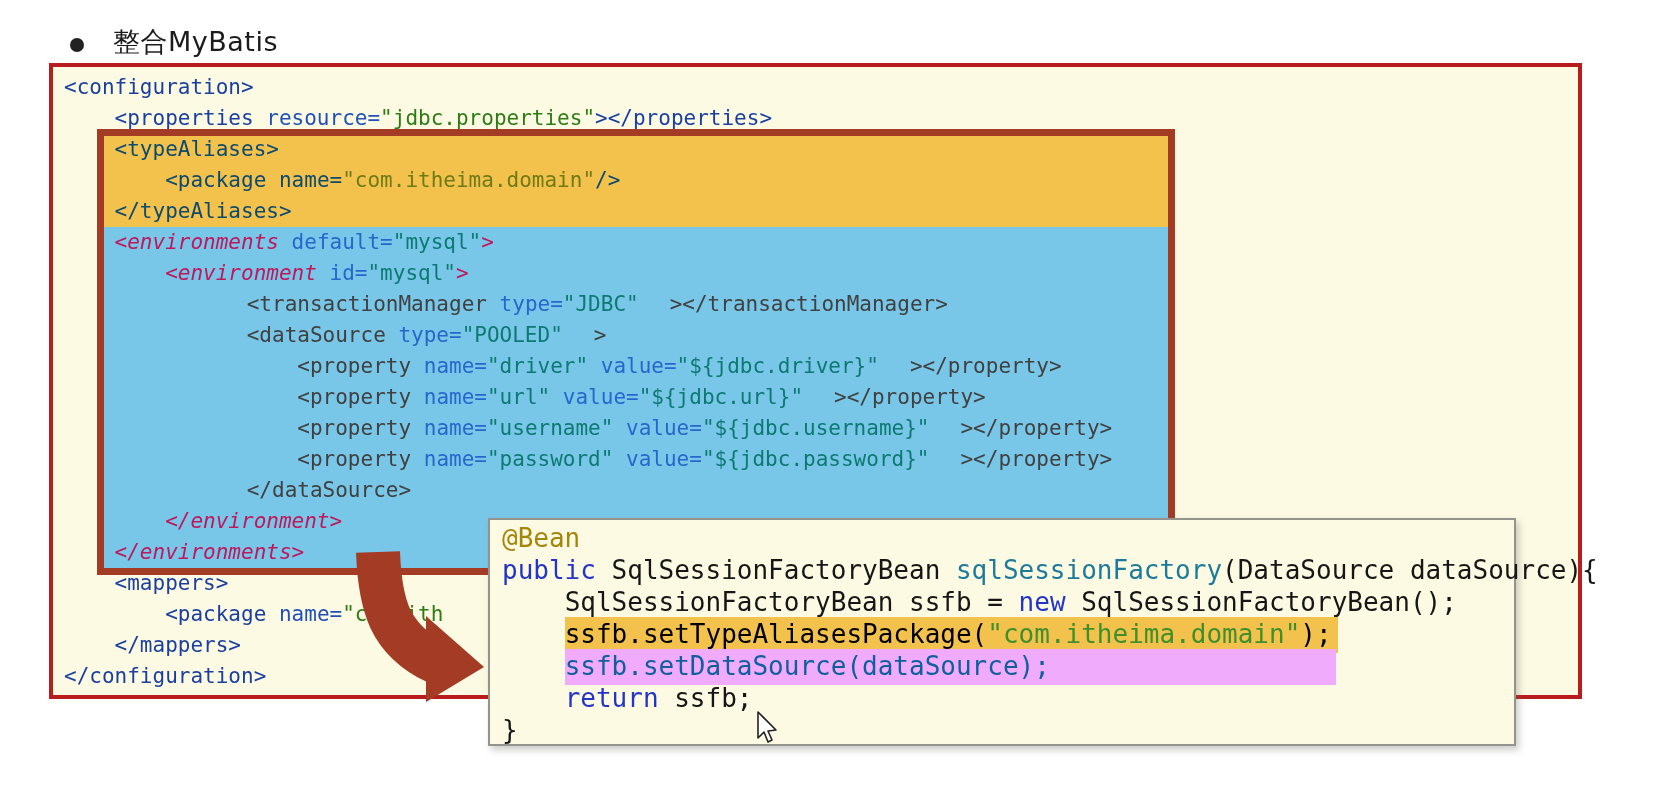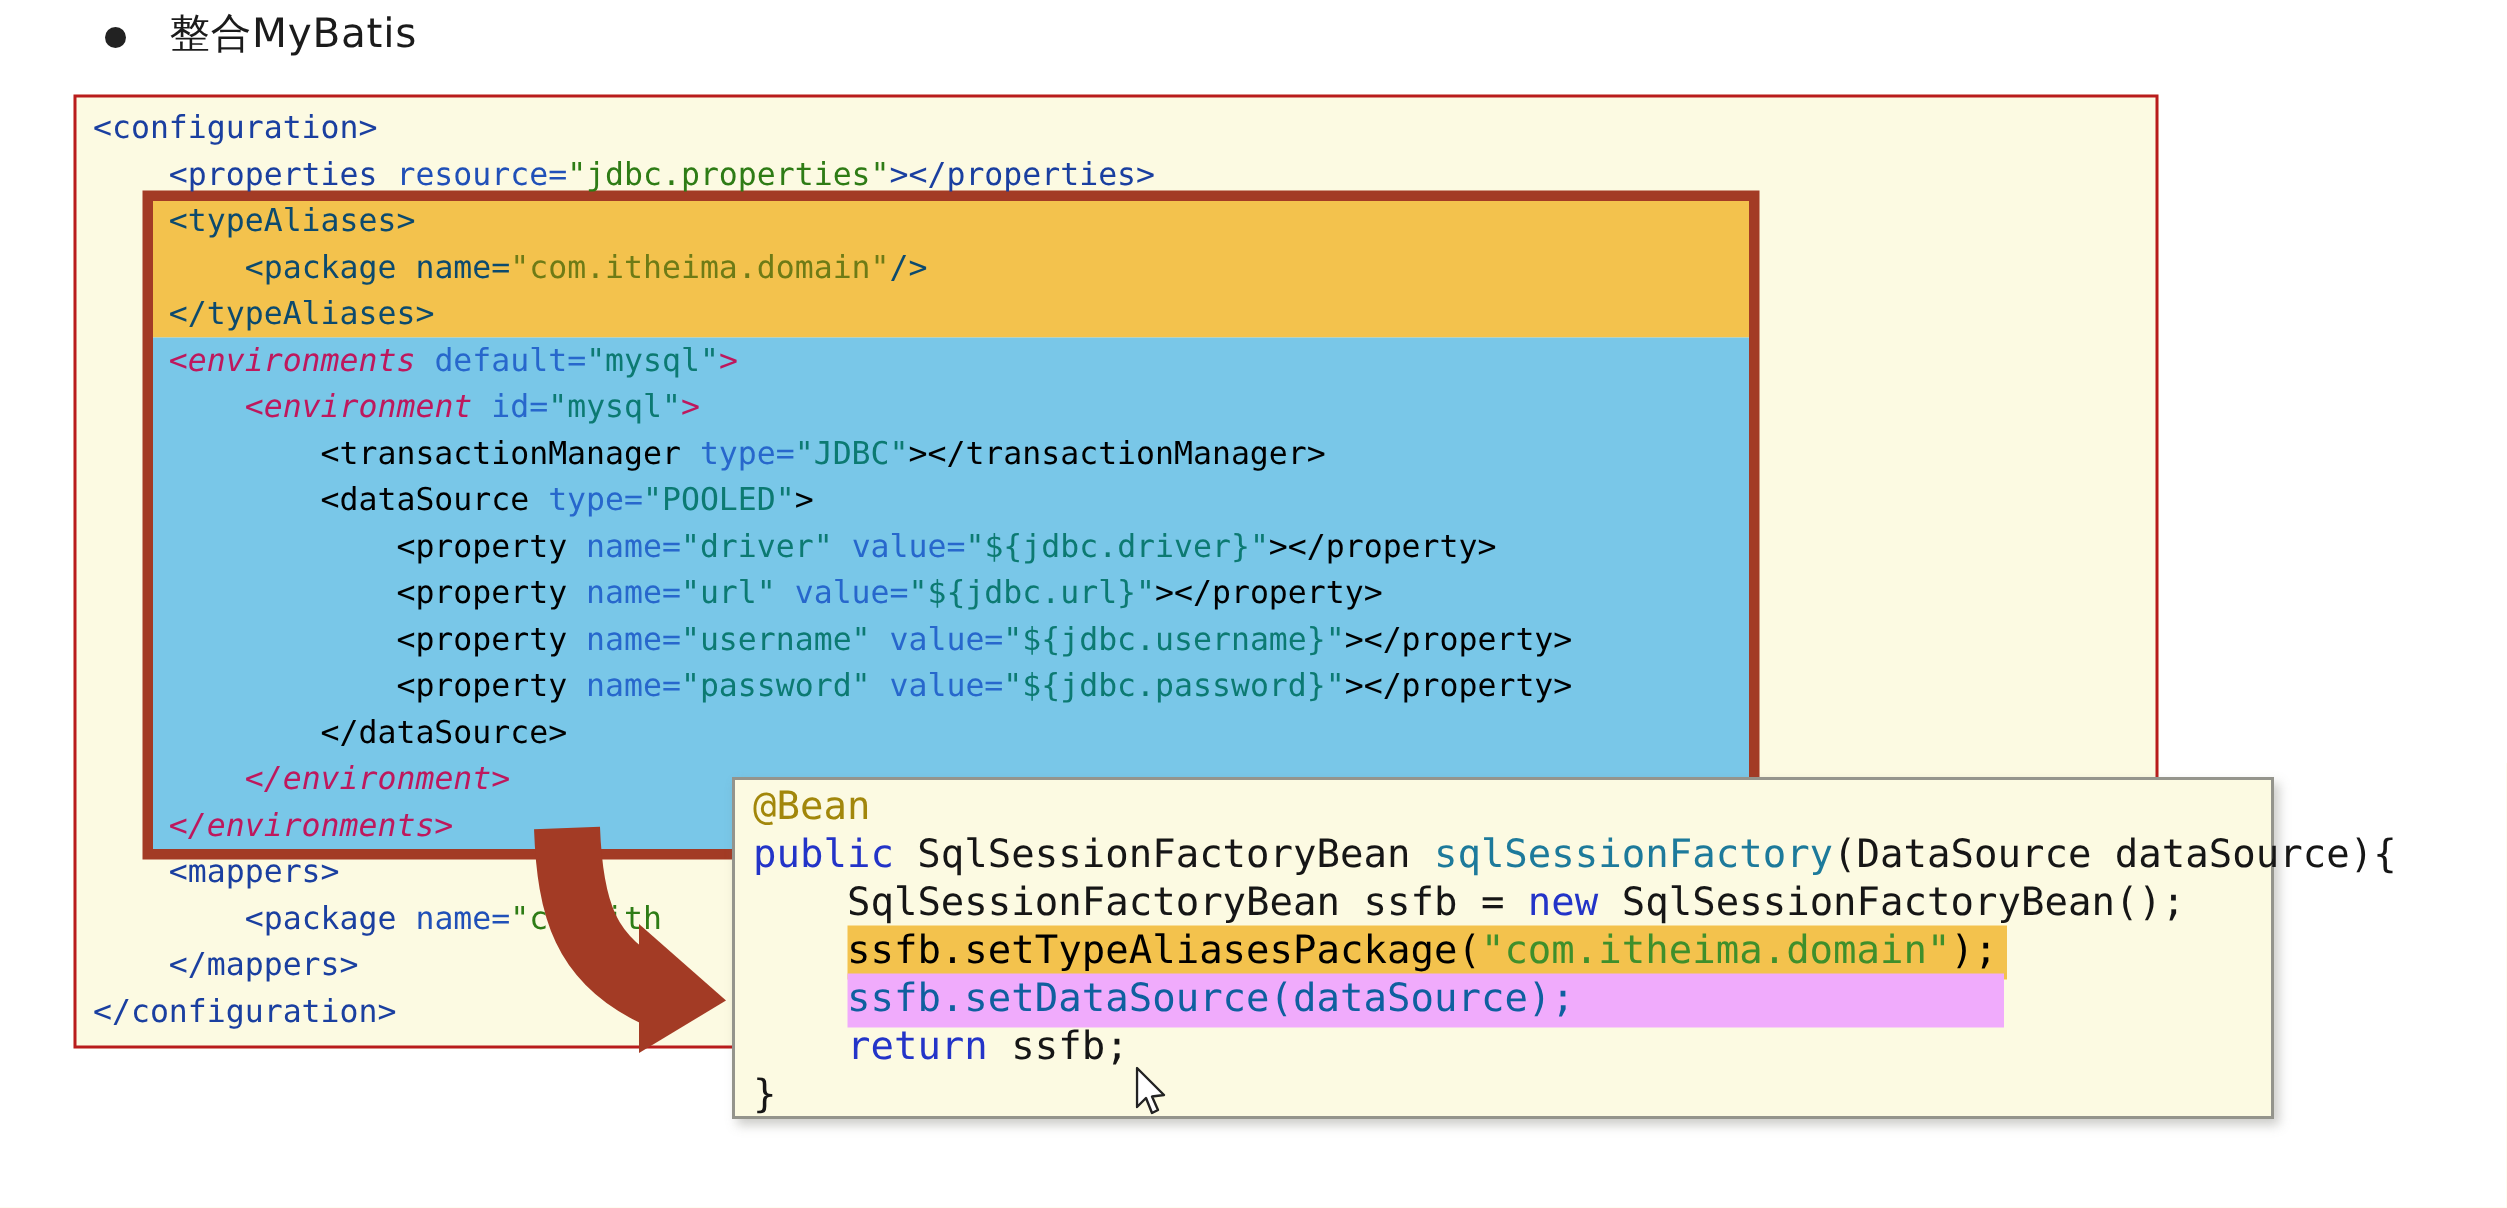--- a/index.html
+++ b/index.html
@@ -1,47 +1,47 @@
 <!DOCTYPE html>
 <html><head>
 <meta charset="utf-8">
 <style>
   html,body { margin:0; padding:0; }
   body {
     width:1671px; height:805px; position:relative; overflow:hidden;
     background:#ffffff; font-family:"DejaVu Sans", sans-serif;
   }
-  .title-row { position:absolute; left:70px; top:4px; display:flex; align-items:center; }
+  .title-row { position:absolute; left:70px; top:24px; display:flex; align-items:center; }
   .bullet { width:14px; height:14px; border-radius:50%; background:#222; display:inline-block; margin-right:29px; margin-top:6px; }
   .page-title { font-size:27px; color:#1b1b1b; letter-spacing:0.5px; }
 
   .code-panel {
-    position:absolute; left:49px; top:63px; width:1390px; height:636px;
-    background:#fcfae2; border:2px solid #b91c1c; box-sizing:border-box; z-index:1;
+    position:absolute; left:49px; top:63px; width:1533px; height:636px;
+    background:#fcfae2; border:4px solid #b91c1c; box-sizing:border-box; z-index:1;
   }
   .hl-rect-orange { position:absolute; left:51px; top:69px; width:1064px; height:91px; background:#f3c24d; }
   .hl-rect-blue   { position:absolute; left:51px; top:160px; width:1064px; height:341px; background:#79c7e8; }
   .red-box {
     position:absolute; left:44px; top:62px; width:1078px; height:446px;
     border:7px solid #a33b25; box-sizing:border-box;
   }
   .xml-code {
     position:absolute; left:11px; top:5px;
     font-family:"DejaVu Sans Mono", monospace; font-size:21px; line-height:31px; white-space:pre;
   }
   .cl { height:31px; white-space:pre; }
 
   
   .tok-tag   { color:#1a3fa0; }
   .tok-attr  { color:#2050b8; }
   .tok-val   { color:#2e7c15; }
   .tok-gray  { color:#0c4a6e; }
   .tok-olive { color:#6e7b16; }
   .tok-btag  { color:#be185d;font-style:italic; }
-  .tok-bteal { color:#000000; }
+  .tok-bteal { color:#404040;margin-left:31px; }
   .tok-battr { color:#2767cc; }
   .tok-bval  { color:#0c7a72; }
 
   
   .popup {
     position:absolute; left:488px; top:518px; width:1028px; height:228px;
     background:#fcfae2; border:2px solid #94948c; box-sizing:border-box;
     box-shadow:3px 4px 7px rgba(110,110,100,0.35); z-index:4;
   }
   .java-code {

